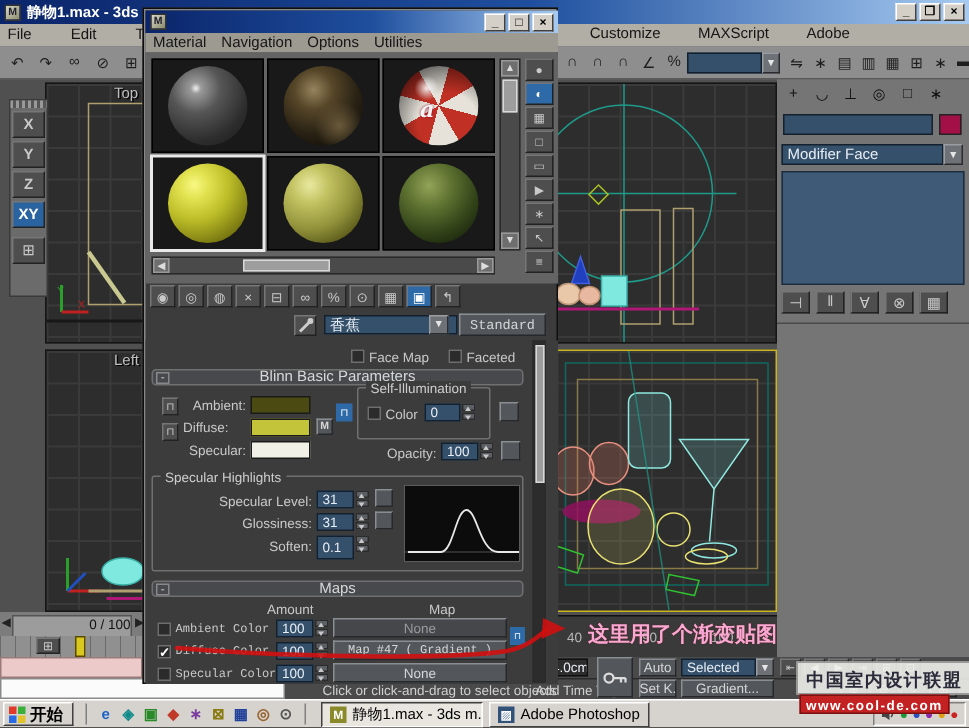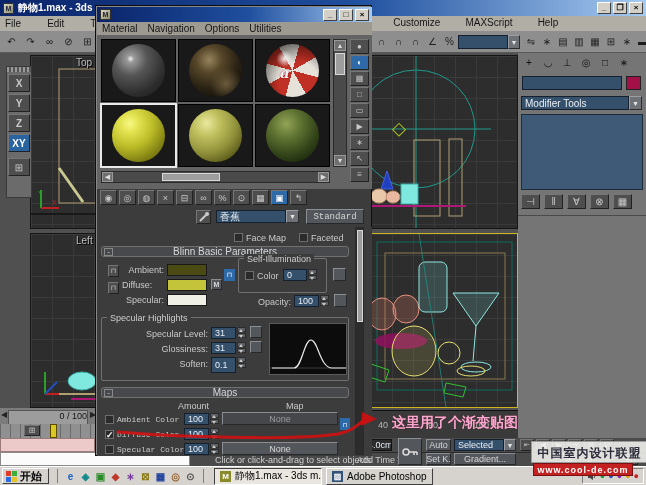--- a/index.html
+++ b/index.html
@@ -97,21 +97,21 @@
     <span class="mi">File</span>
         <span class="mi">Edit</span>
         <span class="mi">Tools</span>
         <span class="mi">Group</span>
       </span>
     <span class="abs tb" style="left:322px;top:1px;gap:12px" data-repeat="main.menu_right">
 
     <span class="mi">Rendering</span>
         <span class="mi">Customize</span>
         <span class="mi">MAXScript</span>
-        <span class="mi">Help</span>
+        <span class="mi">Adobe</span>
       </span>
   </div>
 
   <div class="abs" style="left:0;top:31px;width:646px;height:22px;background:#8e8e8e;border-bottom:1px solid #5a5a5a">
     <span class="abs tb" style="left:3px;top:2px" data-repeat="main.toolbar_left">
 
     <span class="tbtn" style="width:17px;height:17px">↶</span>
         <span class="tbtn" style="width:17px;height:17px">↷</span>
         <span class="tbtn" style="width:17px;height:17px">∞</span>
         <span class="tbtn" style="width:17px;height:17px">⊘</span>
@@ -225,21 +225,21 @@
 
     <span class="tbtn" style="width:16px;height:15px;background:#757575;color:#111">+</span>
         <span class="tbtn" style="width:16px;height:15px;background:#757575;color:#111">◡</span>
         <span class="tbtn" style="width:16px;height:15px;background:#757575;color:#111">⊥</span>
         <span class="tbtn" style="width:16px;height:15px;background:#757575;color:#111">◎</span>
         <span class="tbtn" style="width:16px;height:15px;background:#757575;color:#111">□</span>
         <span class="tbtn" style="width:16px;height:15px;background:#757575;color:#111">∗</span>
       </div>
     <div class="abs field" style="left:4px;top:23px;width:100px;height:14px"></div>
     <div class="abs" style="left: 108px; top: 23px; width: 15px; height: 14px; border: 1px solid rgb(34, 34, 34); background: rgb(163, 16, 72);"></div>
-    <div class="abs field" style="left:3px;top:43px;width:108px;height:14px;font-size:10px">Modifier Tools</div>
+    <div class="abs field" style="left:3px;top:43px;width:108px;height:14px;font-size:10px">Modifier Face</div>
     <span class="abs ddbtn" style="left:111px;top:43px;width:13px;height:14px">▼</span>
     <div class="abs" style="left:3px;top:61px;width:122px;height:76px;background:#3e5a77;border:1px solid #1c2c3c"></div>
     <div class="abs tb" style="left:3px;top:141px;gap:4px" data-repeat="command_panel.stack_buttons">
 
     <span class="tbtn dk" style="width:19px;height:15px">⊣</span>
         <span class="tbtn dk" style="width:19px;height:15px">‖</span>
         <span class="tbtn dk" style="width:19px;height:15px">∀</span>
         <span class="tbtn dk" style="width:19px;height:15px">⊗</span>
         <span class="tbtn dk" style="width:19px;height:15px">▦</span>
       </div>
@@ -423,21 +423,21 @@
         <span class="tbtn dk" style="width:17px;height:15px;font-size:9px">↰</span>
       </div>
     <style>#screen [data-repeat="me.h_toolbar"] span:nth-child(10){background:#2e6aa8;color:#fff}</style>
 
     <span class="abs tbtn dk" style="left:100px;top:204px;width:15px;height:14px">
       <svg width="10" height="10">
           <line x1="1" y1="9" x2="7" y2="3" stroke="#ccc" stroke-width="2"></line>
           <circle cx="8" cy="2" r="2" fill="#ccc"></circle>
         </svg>
     </span>
-    <span class="abs field" style="left:120px;top:204px;width:70px;height:13px;font-size:10px">香蕉</span>
+    <span class="abs field" style="left:120px;top:204px;width:89px;height:13px;font-size:10px">香蕉</span>
     <span class="abs ddbtn" style="left:190px;top:204px;width:13px;height:13px">▼</span>
     <span class="abs btn" style="left:210px;top:203px;width:58px;height:15px;font-family:'Liberation Mono',monospace">Standard</span>
 
     <div class="abs" style="left:1px;top:221px;width:275px;height:229px;background:#3c3c3c"></div>
 
     <div class="sb" style="left:259px;top:221px;width:9px;height:228px;background:#2c2c2c">
       <span class="thumb" style="left:1px;top:2px;width:6px;height:92px"></span>
     </div>
 
     <span class="abs cb" style="left:138px;top:227px"></span>
@@ -522,20 +522,21 @@
     <span class="abs btn flat" style="left:126px;top:406px;width:116px;height:13px">None</span>
     <span class="abs tbtn hl" style="left:244px;top:412px;width:10px;height:12px;font-size:6px">⊓</span>
 
     <span class="abs cb" style="left: 9px; top: 424px; color: rgb(255, 255, 255);">✓</span>
     <span class="abs lbl" style="left:21px;top:424px;font-family:'Liberation Mono',monospace;font-size:8px">Diffuse Color .</span>
     <span class="abs field" style="left:88px;top:422px;width:25px;height:12px">100</span>
     <span class="spin" style="left:114px;top:422px">
         <i class="up"></i>
         <i class="dn"></i>
       </span>
+    <span class="abs btn" style="left:126px;top:421px;width:116px;height:13px;font-family:'Liberation Mono',monospace;font-size:8px">Map #47   ( Gradient )</span>
 
     <span class="abs cb" style="left:9px;top:439px"></span>
     <span class="abs lbl" style="left:21px;top:439px;font-family:'Liberation Mono',monospace;font-size:8px">Specular Color</span>
     <span class="abs field" style="left:88px;top:437px;width:25px;height:12px">100</span>
     <span class="spin" style="left:114px;top:437px">
         <i class="up"></i>
         <i class="dn"></i>
       </span>
     <span class="abs btn" style="left:126px;top:436px;width:116px;height:13px">None</span>
   </div>

